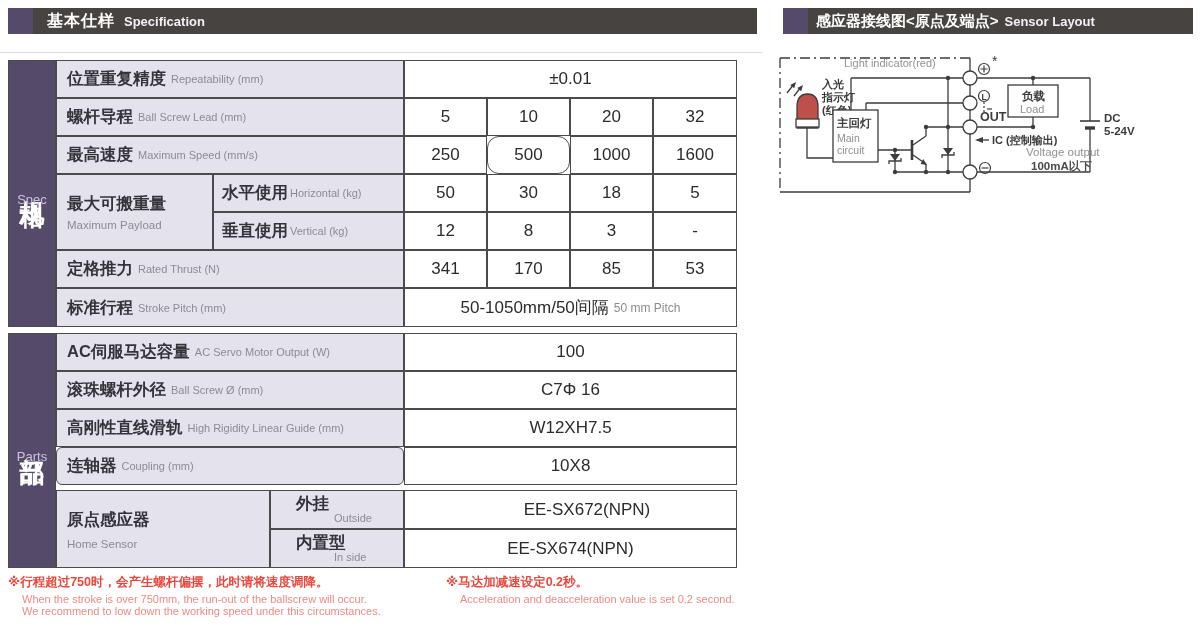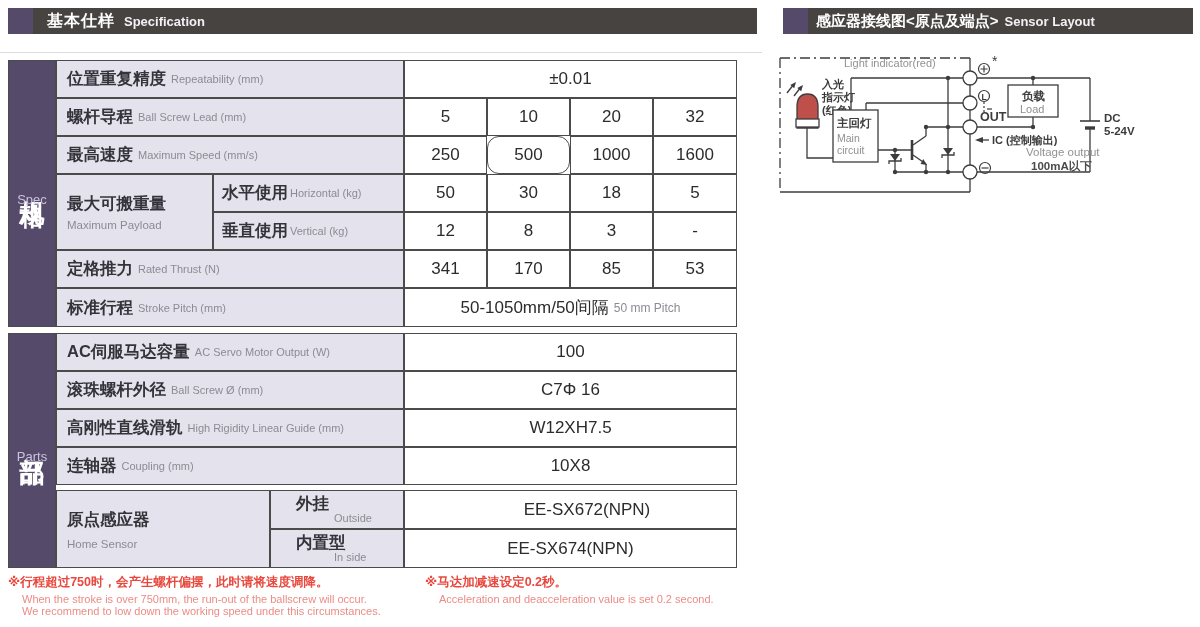--- a/index.html
+++ b/index.html
@@ -167,21 +167,21 @@
       <span class="en">Ball Screw Ø (mm)</span>
     </div>
     <div class="c val" style="grid-area:10/5/11/9;">C7Φ 16</div>
 
     <div class="c lab" style="grid-area:11/2/12/5;">
       <span class="zh">高刚性直线滑轨</span>
       <span class="en">High Rigidity Linear Guide (mm)</span>
     </div>
     <div class="c val" style="grid-area:11/5/12/9;">W12XH7.5</div>
 
-    <div class="c lab" style="grid-area:12/2/13/5;">
+    <div class="c lab" style="grid-area:12/2/13/5;border-radius:6px;">
       <span class="zh">连轴器</span>
       <span class="en">Coupling (mm)</span>
     </div>
     <div class="c val" style="grid-area:12/5/13/9;">10X8</div>
 
     <div class="c grp" style="grid-area:14/2/16/4;gap:7px;">
       <span class="zh">原点感应器</span>
       <span class="en">Home Sensor</span>
     </div>
     <div class="c sub2" style="grid-area:14/4/15/5;">
@@ -194,21 +194,21 @@
       <span class="en">In side</span>
     </div>
     <div class="c val" style="grid-area:15/5/16/9;">EE-SX674(NPN)</div>
   </div>
 
   <div class="fn" style="left:8px;">
     <div class="zh">※行程超过750时，会产生螺杆偏摆，此时请将速度调降。</div>
     <div class="en">When the stroke is over 750mm, the run-out of the ballscrew will occur.</div>
     <div class="en" style="margin-top:0;">We recommend to low down the working speed under this circumstances.</div>
   </div>
-  <div class="fn" style="left:425px;">
+  <div class="fn" style="left:446px;">
     <div class="zh">※马达加减速设定0.2秒。</div>
     <div class="en">Acceleration and deacceleration value is set 0.2 second.</div>
   </div>
 
   <svg class="diagram" width="420" height="150" viewBox="0 0 420 150">
     <g fill="none" stroke="#3c3c3c" stroke-width="1.3">
 
       <path d="M2,8 H192" stroke-dasharray="10 4 2 4"></path>
       <path d="M2,8 V142" stroke-dasharray="10 4 2 4"></path>
       <path d="M192,8 V142"></path>

